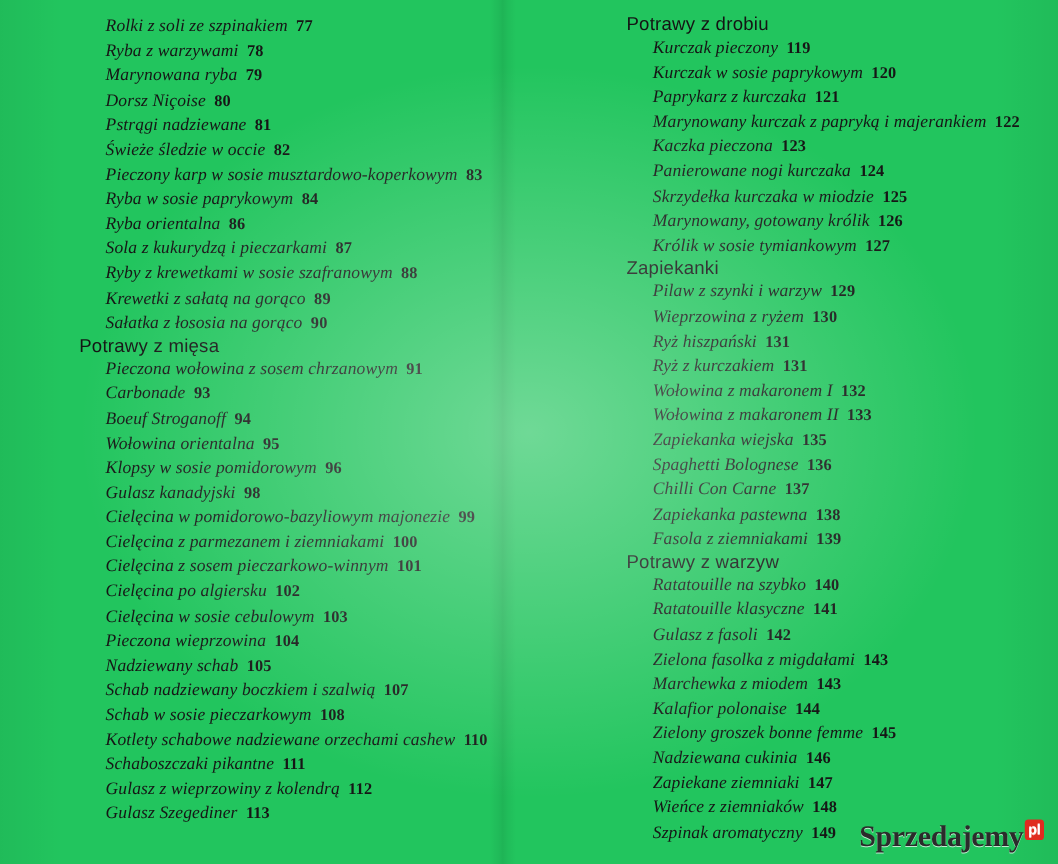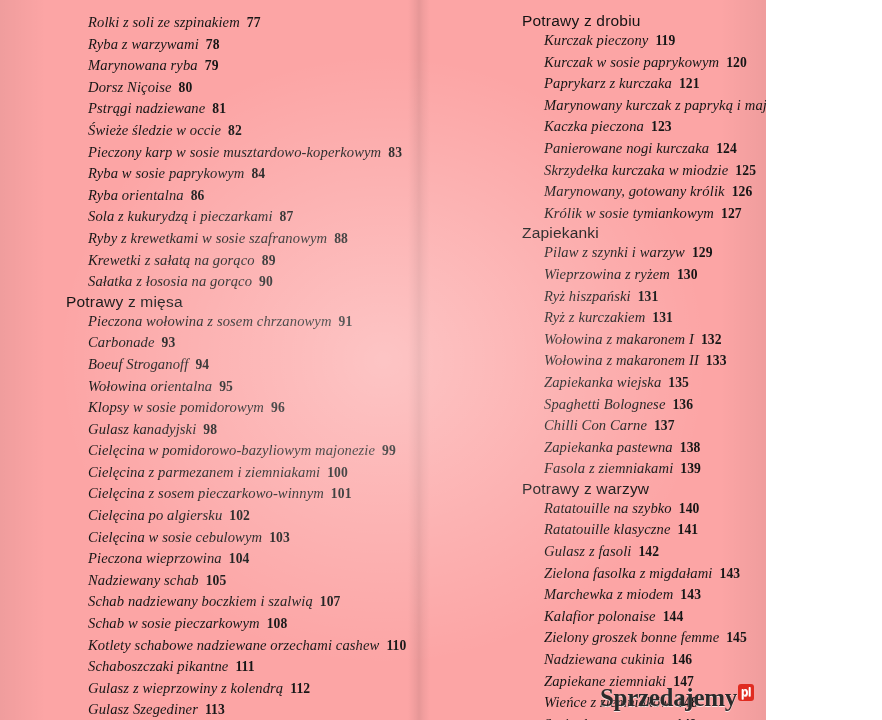--- a/index.html
+++ b/index.html
@@ -6,23 +6,23 @@
   html, body {
     margin: 0;
     padding: 0;
     width: 882px;
     height: 720px;
     background: #ffffff;
     font-family: "Liberation Serif", serif;
   }
   #page {
     position: relative;
-    width: 766px;
+    width: 882px;
     height: 720px;
-    background: #fca5a5;
+    background: #22c55e;
     overflow: hidden;
   }
   
   #page::before {
     content: "";
     position: absolute;
     inset: 0;
     background:
       radial-gradient(ellipse at 50% 50%, rgba(255,255,255,0.35) 0%, rgba(255,255,255,0) 60%),
       linear-gradient(to right, rgba(0,0,0,0.05) 0%, rgba(0,0,0,0) 6%, rgba(0,0,0,0) 94%, rgba(0,0,0,0.05) 100%);

